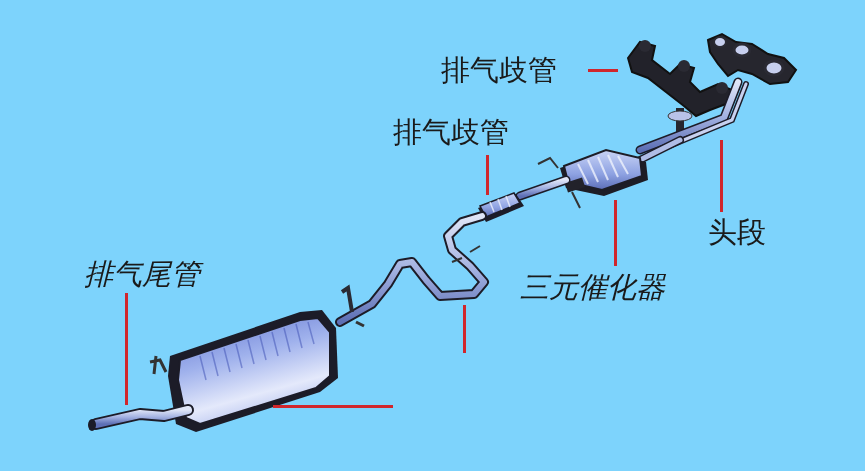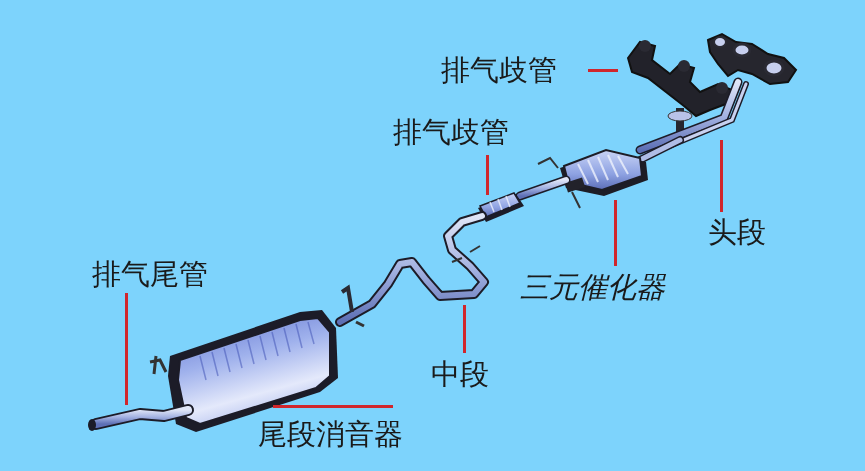--- a/index.html
+++ b/index.html
@@ -158,22 +158,20 @@
 
   <div class="label" style="left:393px; top:118px;">排气歧管</div>
   <div class="leader" style="left:486px; top:155px; width:3px; height:40px;"></div>
 
   <div class="label" style="left:708px; top:218px;">头段</div>
   <div class="leader" style="left:720px; top:140px; width:3px; height:72px;"></div>
 
   <div class="label" style="left:520px; top:273px;font-style:italic;">三元催化器</div>
   <div class="leader" style="left:614px; top:200px; width:3px; height:66px;"></div>
 
-  <div class="label" style="left:92px; top:260px;">排气尾管</div>
+  <div class="label" style="left:84px; top:260px;font-style:italic;">排气尾管</div>
   <div class="leader" style="left:125px; top:293px; width:3px; height:112px;"></div>
 
-  <div class="label" style="left:431px; top:360px;">中段</div>
   <div class="leader" style="left:463px; top:305px; width:3px; height:48px;"></div>
 
-  <div class="label" style="left:258px; top:420px;">尾段消音器</div>
   <div class="leader" style="left:273px; top:405px; width:120px; height:3px;"></div>
 
 </div>
 
 </body></html>

